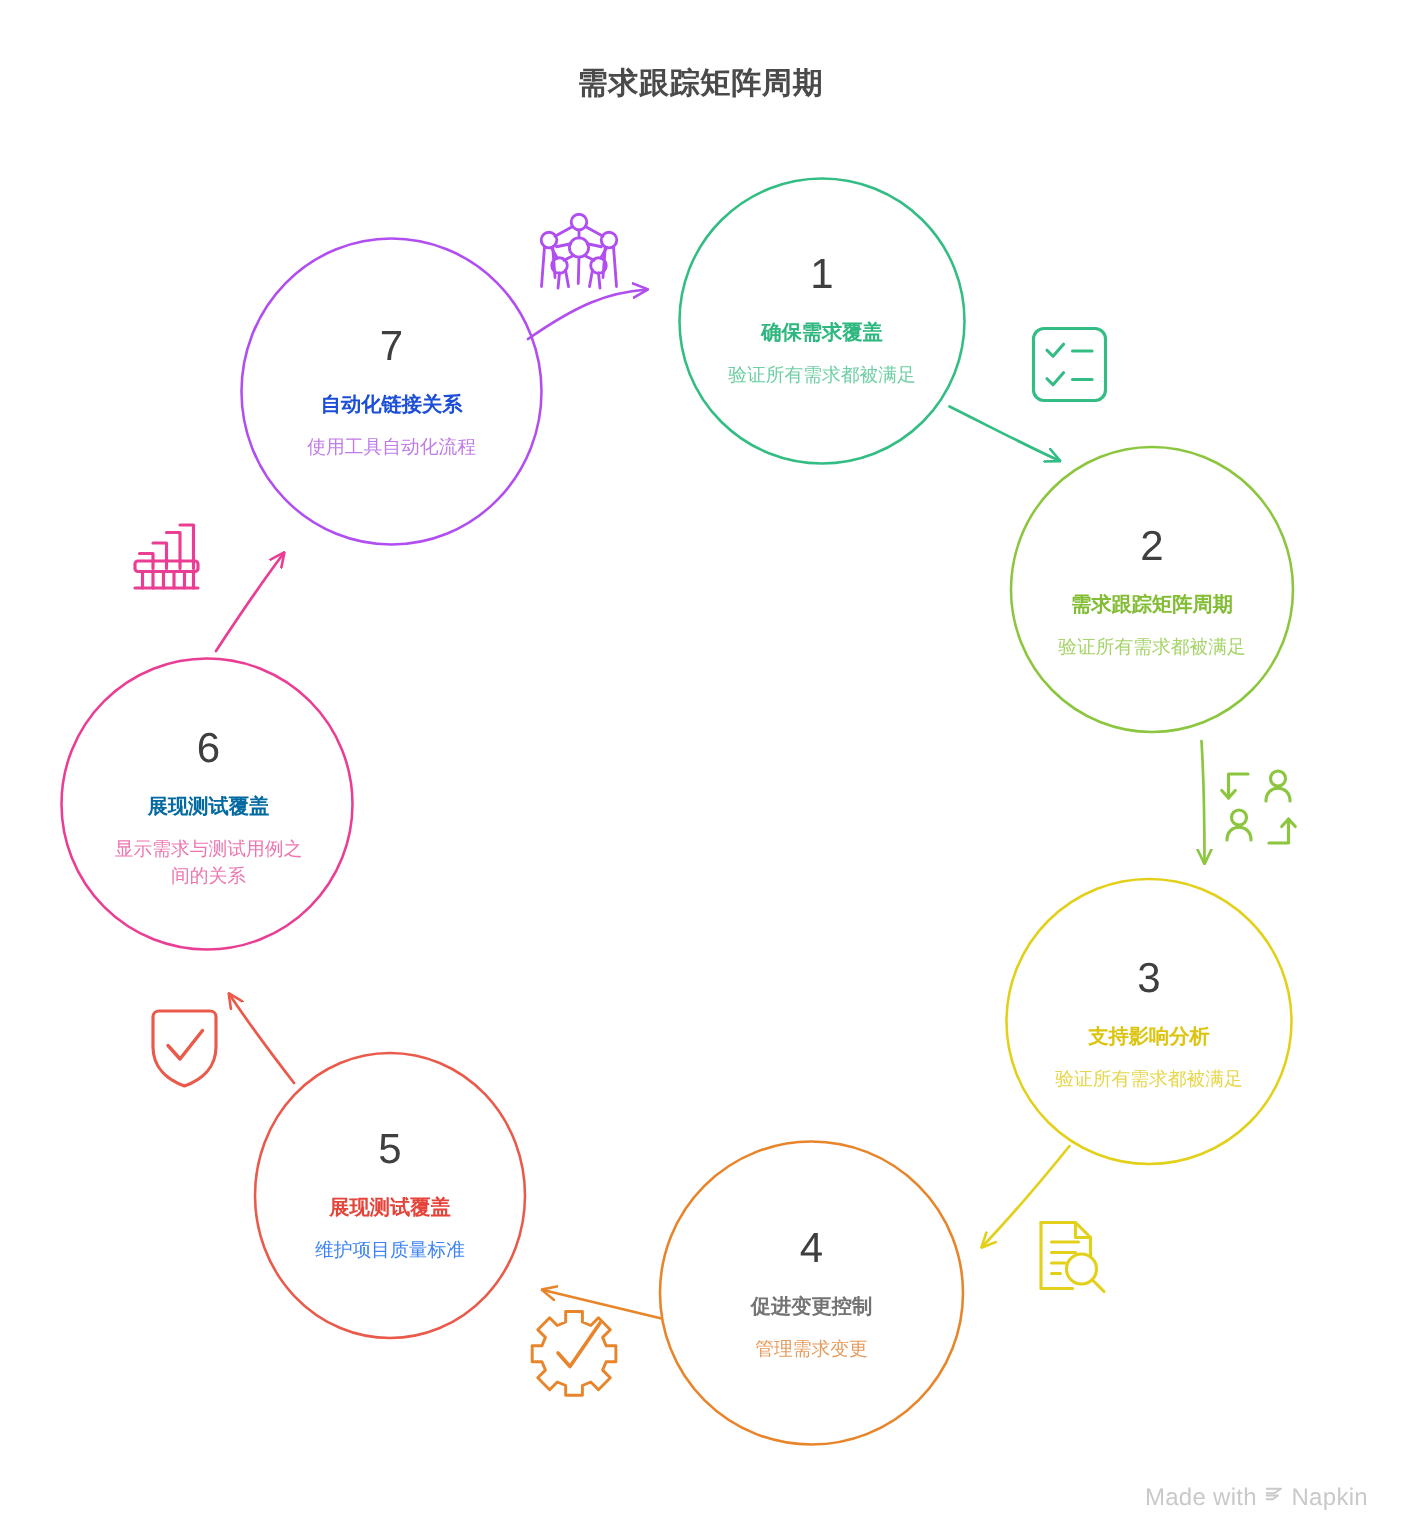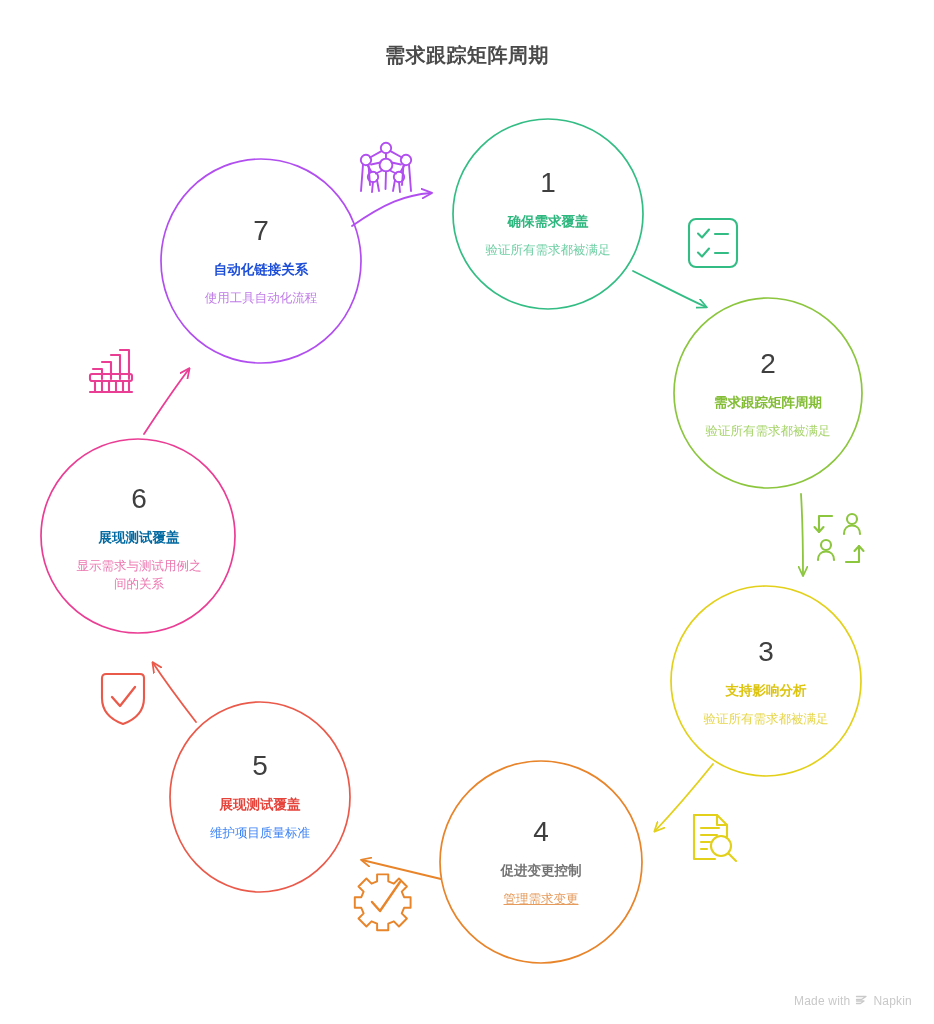--- a/index.html
+++ b/index.html
@@ -69,21 +69,21 @@
   .icon-wrap {
     position: absolute;
   }
   .footer {
     position: absolute;
     right: 22px;
     bottom: 16px;
     display: flex;
     align-items: flex-start;
     gap: 5px;
-    font-size: 12px;
+    font-size: 16px;
     color: #c9c9c9;
     letter-spacing: 0.2px;
   }
   .footer-mark { display: inline-flex; }
 </style>
 </head>
 <body>
 
 <div id="diagram-root">
 
@@ -153,21 +153,21 @@
 
   <div class="node" style="left:671px; top:594px; width:190px; height:178px; color:#e3d01a;">
     <div class="node-num">3</div>
     <div class="node-title" style="color:#ddc40f;text-align:center;">支持影响分析</div>
     <div class="node-desc" style="color:#e6d64a; max-width:160px;">验证所有需求都被满足</div>
   </div>
 
   <div class="node" style="left:441px; top:770px; width:200px; height:186px; color:#e8842a;">
     <div class="node-num">4</div>
     <div class="node-title" style="color:#737373;">促进变更控制</div>
-    <div class="node-desc" style="color:#e59b5c; max-width:150px;text-decoration:underline;">管理需求变更</div>
+    <div class="node-desc" style="color:#e59b5c; max-width:150px;">管理需求变更</div>
   </div>
 
   <div class="node" style="left:170px; top:708px; width:180px; height:178px; color:#ea5a4b;">
     <div class="node-num">5</div>
     <div class="node-title" style="color:#e6443b;">展现测试覆盖</div>
     <div class="node-desc" style="color:#3b82f6; max-width:160px;">维护项目质量标准</div>
   </div>
 
   <div class="node" style="left:44px; top:448px; width:190px; height:182px; color:#ea3d94;">
     <div class="node-num">6</div>

